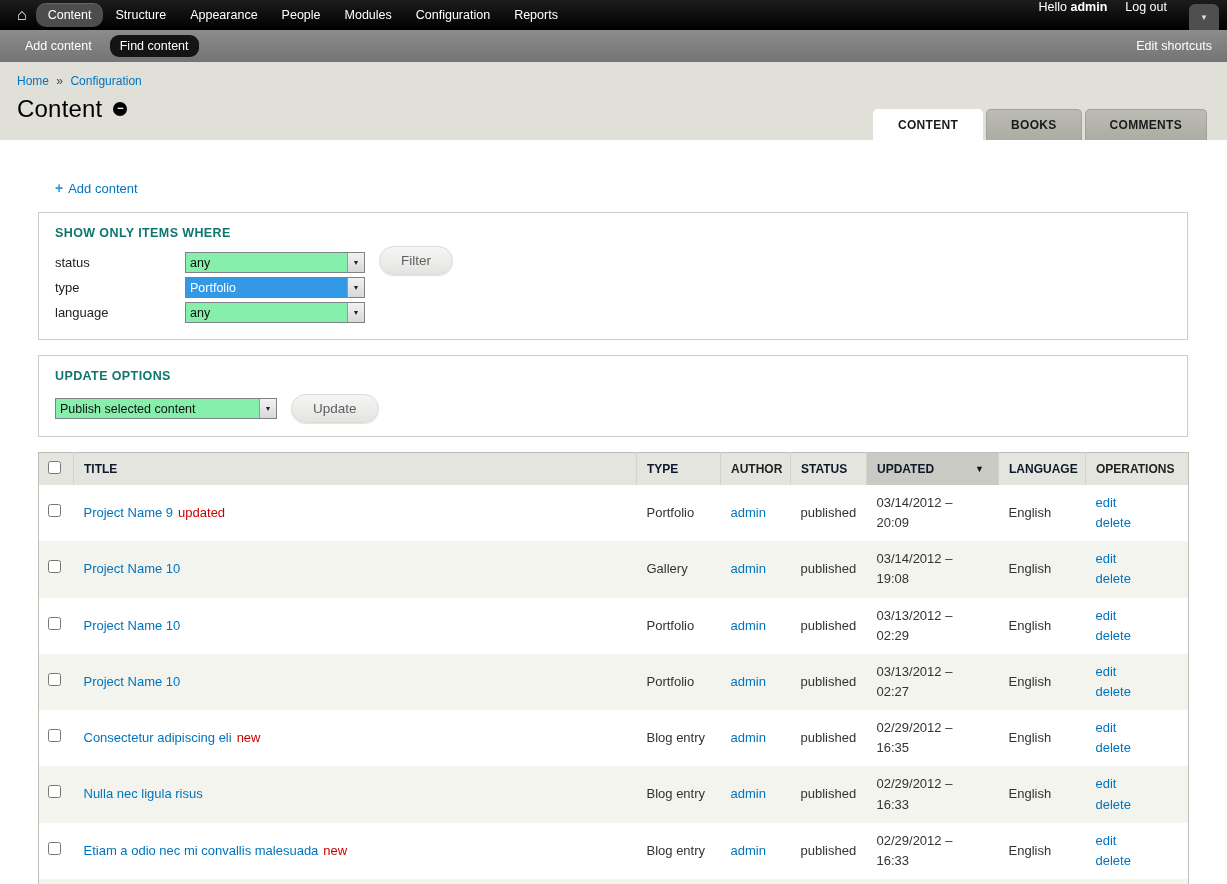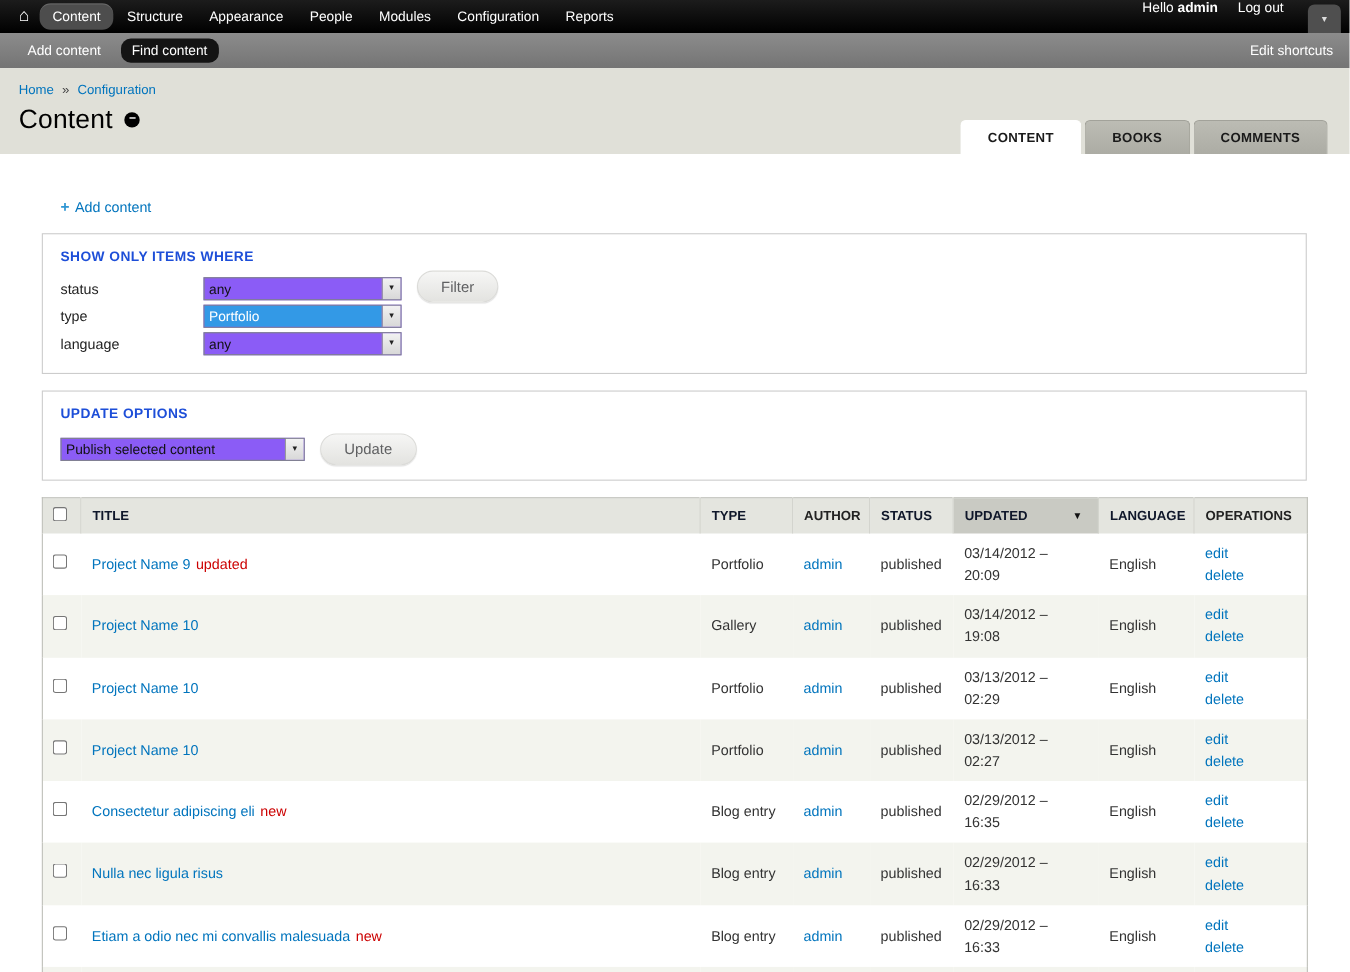--- a/index.html
+++ b/index.html
@@ -46,25 +46,25 @@
          border:1px solid #a2a29a; border-bottom:none; letter-spacing:.3px; }
   .tab.active { background:#fff; border-color:#fff; }
 
   
   .content { background:#fff; }
   .add-content { display:inline-block; margin:40px 0 16px 55px; font-size:13px; color:#0074bd; }
   .add-content .plus { color:#2f96d3; font-weight:bold; font-size:14px; margin-right:5px; }
 
   .panel { margin:0 39px 15px 38px; border:1px solid #ccc; background:#fff;
            padding:13px 16px 13px 16px; position:relative; }
-  .panel-title { font-size:12.5px; font-weight:bold; color:#1d4ed8; letter-spacing:.4px;
+  .panel-title { font-size:12.5px; font-weight:bold; color:#0f766e; letter-spacing:.4px;
                  margin-bottom:11px; }
   .frow { display:flex; align-items:center; margin-bottom:3px; height:22px; }
   .frow label { width:130px; font-size:13px; color:#222; }
-  .select { display:flex; align-items:stretch; border:1px solid #7f8389; background:#8b5cf6;
+  .select { display:flex; align-items:stretch; border:1px solid #7f8389; background:#86efac;
             height:21px; width:180px; cursor:pointer; }
   .select-value { flex:1; font-size:12.5px; color:#111; padding:3px 4px 0 4px;
                   white-space:nowrap; overflow:hidden; }
   .select-value.hl { background:#3399e6; color:#fff; }
   .select-arrow { width:17px; background:linear-gradient(180deg,#f2f2f2,#d8d8d8);
                   border-left:1px solid #9a9a9a; display:flex; align-items:center;
                   justify-content:center; font-size:7px; color:#222; }
   .btn { display:inline-block; background:linear-gradient(180deg,#f6f6f5,#e3e3e0);
          border:1px solid #dbdbd8; border-radius:15px; color:#5f6062; font-size:13.5px;
          padding:6px 21px; box-shadow:0 1px 1px rgba(0,0,0,.12); cursor:pointer; }

